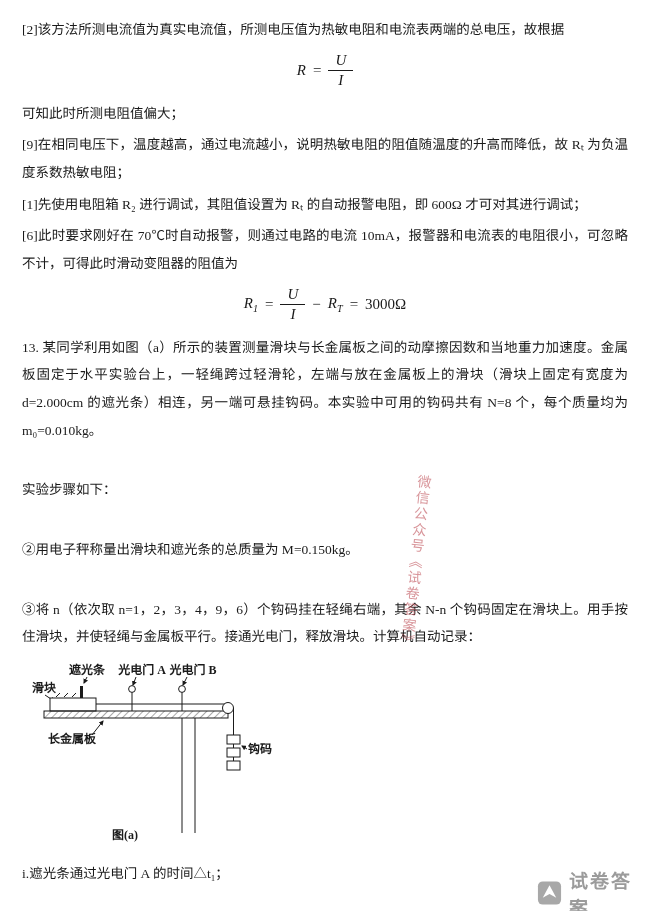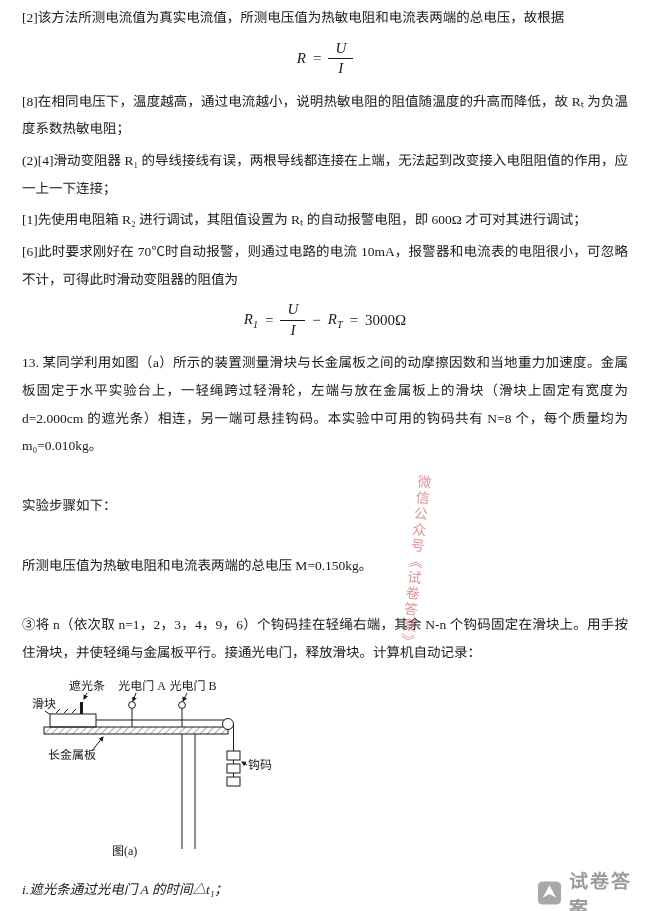--- a/index.html
+++ b/index.html
@@ -8,21 +8,21 @@
     position: relative;
     width: 650px;
     height: 911px;
     margin: 0 auto;
     background: #ffffff;
     color: #1a1a1a;
     font-family: "Liberation Serif", serif;
     font-size: 13.5px;
     overflow: hidden;
   }
-  .content { padding: 4px 22px 0 22px; }
+  .content { padding: 16px 22px 0 22px; }
   .para {
     margin: 0 0 4px 0;
     line-height: 2.05;
     text-align: justify;
   }
   .para.tight { margin-bottom: 2px; margin-top: 32px; }
   .formula {
     display: flex;
     justify-content: center;
     align-items: center;
@@ -35,23 +35,23 @@
   .formula .op, .formula .res { font-style: normal; }
   .frac {
     display: inline-flex;
     flex-direction: column;
     align-items: center;
     line-height: 1.3;
   }
   .frac .num { padding: 0 7px; border-bottom: 1px solid #1a1a1a; font-style: italic; }
   .frac .den { padding: 0 7px; font-style: italic; }
   sub { font-size: 0.68em; }
-  .diagram { margin: 10px 0 0 8px; }
+  .diagram { margin: 10px 0 0 8px; font-weight: bold; }
   svg text { font-family: "Liberation Serif", serif; font-size: 12px; fill: #1a1a1a; }
-  .records { margin-top: 14px; font-style: italic; }
+  .records { margin-top: 14px; }
   .record { margin: 0 0 13px 0; line-height: 1.6; }
   .watermark-side {
     position: absolute;
     left: 404px;
     top: 474px;
     writing-mode: vertical-rl;
     color: rgba(192, 84, 92, 0.62);
     font-size: 14px;
     letter-spacing: 2px;
     transform: rotate(6deg);
@@ -82,24 +82,24 @@
 
     <div class="formula">
       <span class="var">R</span>
       <span class="op">=</span>
       <span class="frac">
         <span class="num">U</span>
         <span class="den">I</span>
       </span>
     </div>
 
-
-    <p class="para">[8]在相同电压下，温度越高，通过电流越小，说明热敏电阻的阻值随温度的升高而降低，故 Rₜ 为负温度系数热敏电阻；</p>
-
-    <p class="para">(2)[4]滑动变阻器 R₁ 的导线接线有误，两根导线都连接在上端，无法起到改变接入电阻阻值的作用，应一上一下连接；</p>
+    <p class="para">可知此时所测电阻值偏大；</p>
+
+    <p class="para">[9]在相同电压下，温度越高，通过电流越小，说明热敏电阻的阻值随温度的升高而降低，故 Rₜ 为负温度系数热敏电阻；</p>
+
 
     <p class="para">[1]先使用电阻箱 R₂ 进行调试，其阻值设置为 Rₜ 的自动报警电阻，即 600Ω 才可对其进行调试；</p>
 
     <p class="para">[6]此时要求刚好在 70℃时自动报警，则通过电路的电流 10mA，报警器和电流表的电阻很小，可忽略不计，可得此时滑动变阻器的阻值为</p>
 
     <div class="formula">
       <span class="var"><span>R</span><sub>1</sub></span>
       <span class="op">=</span>
       <span class="frac">
         <span class="num">U</span>
@@ -107,21 +107,21 @@
       </span>
       <span class="op">−</span>
       <span class="var"><span>R</span><sub>T</sub></span>
       <span class="op">=</span>
       <span class="res">3000Ω</span>
     </div>
 
     <p class="para">13. 某同学利用如图（a）所示的装置测量滑块与长金属板之间的动摩擦因数和当地重力加速度。金属板固定于水平实验台上，一轻绳跨过轻滑轮，左端与放在金属板上的滑块（滑块上固定有宽度为 d=2.000cm 的遮光条）相连，另一端可悬挂钩码。本实验中可用的钩码共有 N=8 个，每个质量均为 m₀=0.010kg。</p>
 
     <p class="para tight">实验步骤如下：</p>
-    <p class="para tight">所测电压值为热敏电阻和电流表两端的总电压 M=0.150kg。</p>
+    <p class="para tight">②用电子秤称量出滑块和遮光条的总质量为 M=0.150kg。</p>
     <p class="para tight">③将 n（依次取 n=1，2，3，4，9，6）个钩码挂在轻绳右端，其余 N-n 个钩码固定在滑块上。用手按住滑块，并使轻绳与金属板平行。接通光电门，释放滑块。计算机自动记录：</p>
 
     <figure class="diagram">
       <svg viewBox="0 0 250 184" width="250" height="184">
         <defs>
           <marker id="arr" viewBox="0 0 10 10" refX="8" refY="5" markerWidth="5" markerHeight="5" orient="auto-start-reverse">
             <path d="M0,0 L10,5 L0,10 z" fill="#1a1a1a"></path>
           </marker>
           <pattern id="hatch" width="5" height="5" patternUnits="userSpaceOnUse" patternTransform="rotate(45)">
             <line x1="0" y1="0" x2="0" y2="5" stroke="#555" stroke-width="1"></line>

